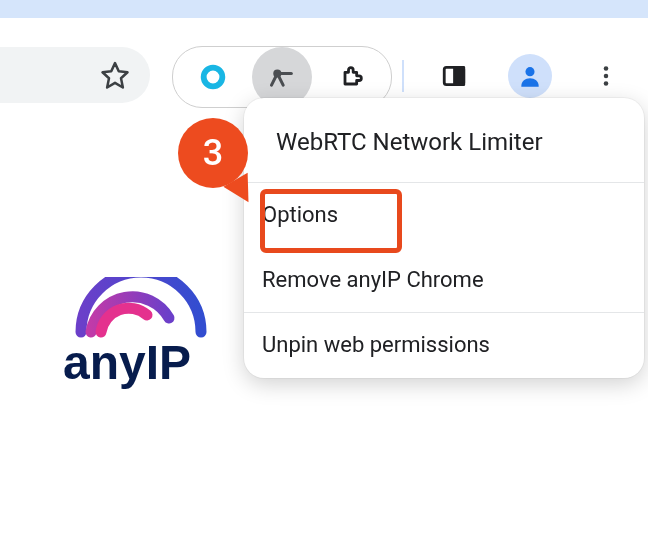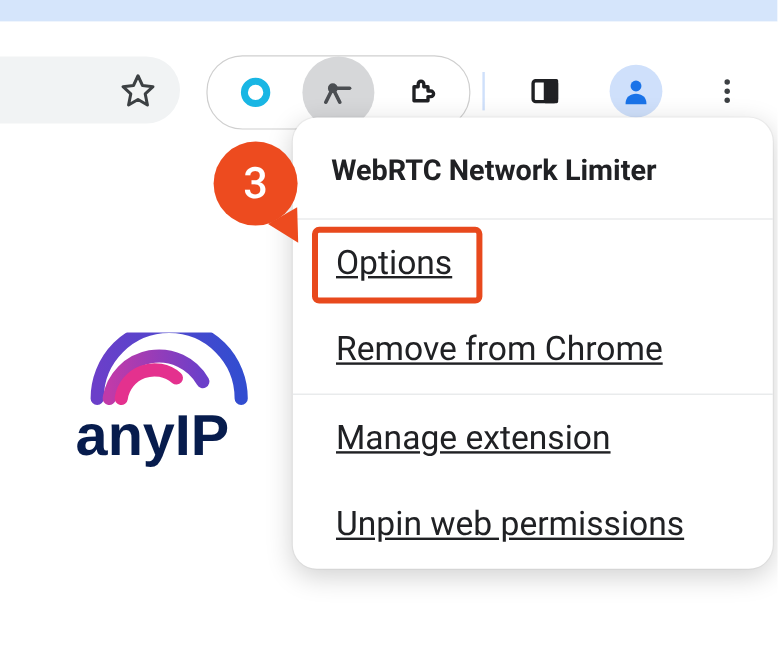--- a/index.html
+++ b/index.html
@@ -138,31 +138,30 @@
     left: 244px;
     width: 400px;
     background: #fff;
     border-radius: 20px;
     box-shadow: 0 6px 22px rgba(0,0,0,0.18), 0 0 0 1px rgba(0,0,0,0.04);
     overflow: visible;
   }
   .ctx-header {
     padding: 30px 32px 26px 32px;
     font-size: 24px;
-    font-weight: 700;
+    font-weight: 400;
     color: #202124;
   }
   .ctx-sep { height: 1px; background: #e4e6e8; }
   .ctx-item {
-    padding: 18px 36px;
-    font-size: 28px;
+    padding: 18px 18px;
+    font-size: 22px;
     color: #202124;
     cursor: default;
     line-height: 1.3;
-    text-decoration: underline;
   }
   .ctx-item.highlight {
     position: relative;
   }
   .ctx-item.highlight::before {
     content: "";
     position: absolute;
     left: 16px;
     top: 6px;
     width: 132px;
@@ -301,28 +300,25 @@
 </div>
 
 <div class="ctx-menu">
   <div class="ctx-header">WebRTC Network Limiter</div>
   <div class="ctx-sep"></div>
 
   <div class="ctx-item highlight">
     <span>Options</span>
   </div>
   <div class="ctx-item">
-    <span>Remove from Chrome</span>
+    <span>Remove anyIP Chrome</span>
   </div>
 
   <div class="ctx-sep"></div>
 
-  <div class="ctx-item">
-    <span>Manage extension</span>
-  </div>
   <div class="ctx-item">
     <span>Unpin web permissions</span>
   </div>
 </div>
 
 <div class="annot">
   <span>3</span>
 </div>
 <div class="annot-tail"></div>
 

